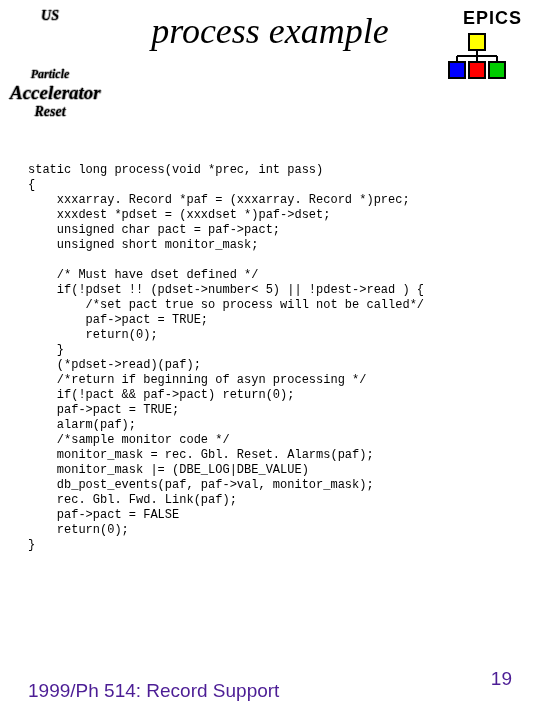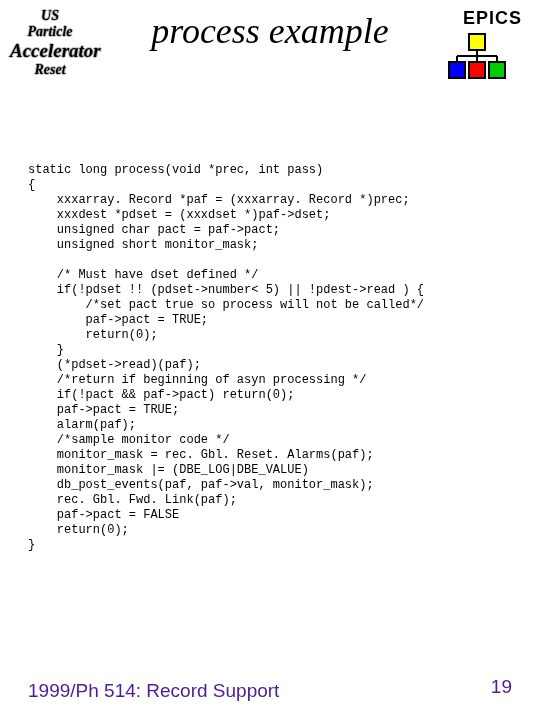--- a/index.html
+++ b/index.html
@@ -29,21 +29,21 @@
     top: 8px;
     width: 80px;
     text-align: center;
     font-family: Georgia, "Times New Roman", serif;
     font-weight: bold;
     font-style: italic;
     color: #000;
     line-height: 1.15;
   }
   .logo-left .l1 { font-size: 14px; text-shadow: 1px 0 #bbb, -1px 0 #bbb, 0 1px #bbb, 0 -1px #bbb; }
-  .logo-left .l2 { font-size: 14px; text-shadow: 1px 0 #bbb, -1px 0 #bbb, 0 1px #bbb, 0 -1px #bbb; }
+  .logo-left .l2 { font-size: 12px; text-shadow: 1px 0 #bbb, -1px 0 #bbb, 0 1px #bbb, 0 -1px #bbb; margin-top: 44px; }
   .logo-left .l3 { font-size: 19px; text-shadow: 1px 0 #bbb, -1px 0 #bbb, 0 1px #bbb, 0 -1px #bbb; }
   .logo-left .l4 { font-size: 14px; text-shadow: 1px 0 #bbb, -1px 0 #bbb, 0 1px #bbb, 0 -1px #bbb; }
   .title {
     position: absolute;
     left: 100px;
     top: 10px;
     right: 100px;
     text-align: center;
     font-size: 36px;
     font-style: italic;
@@ -105,21 +105,21 @@
     bottom: 18px;
     left: 28px;
     right: 28px;
     font-family: Liberation Sans, sans-serif;
     font-size: 19px;
     color: #4c1d95;
   }
   .footer .page {
     position: absolute;
     right: 0;
-    bottom: 4px;
+    bottom: 12px;
   }
 </style>
 </head>
 <body>
 
 <div class="slide">
 
   <div class="header">
 
     <div class="logo-left">

